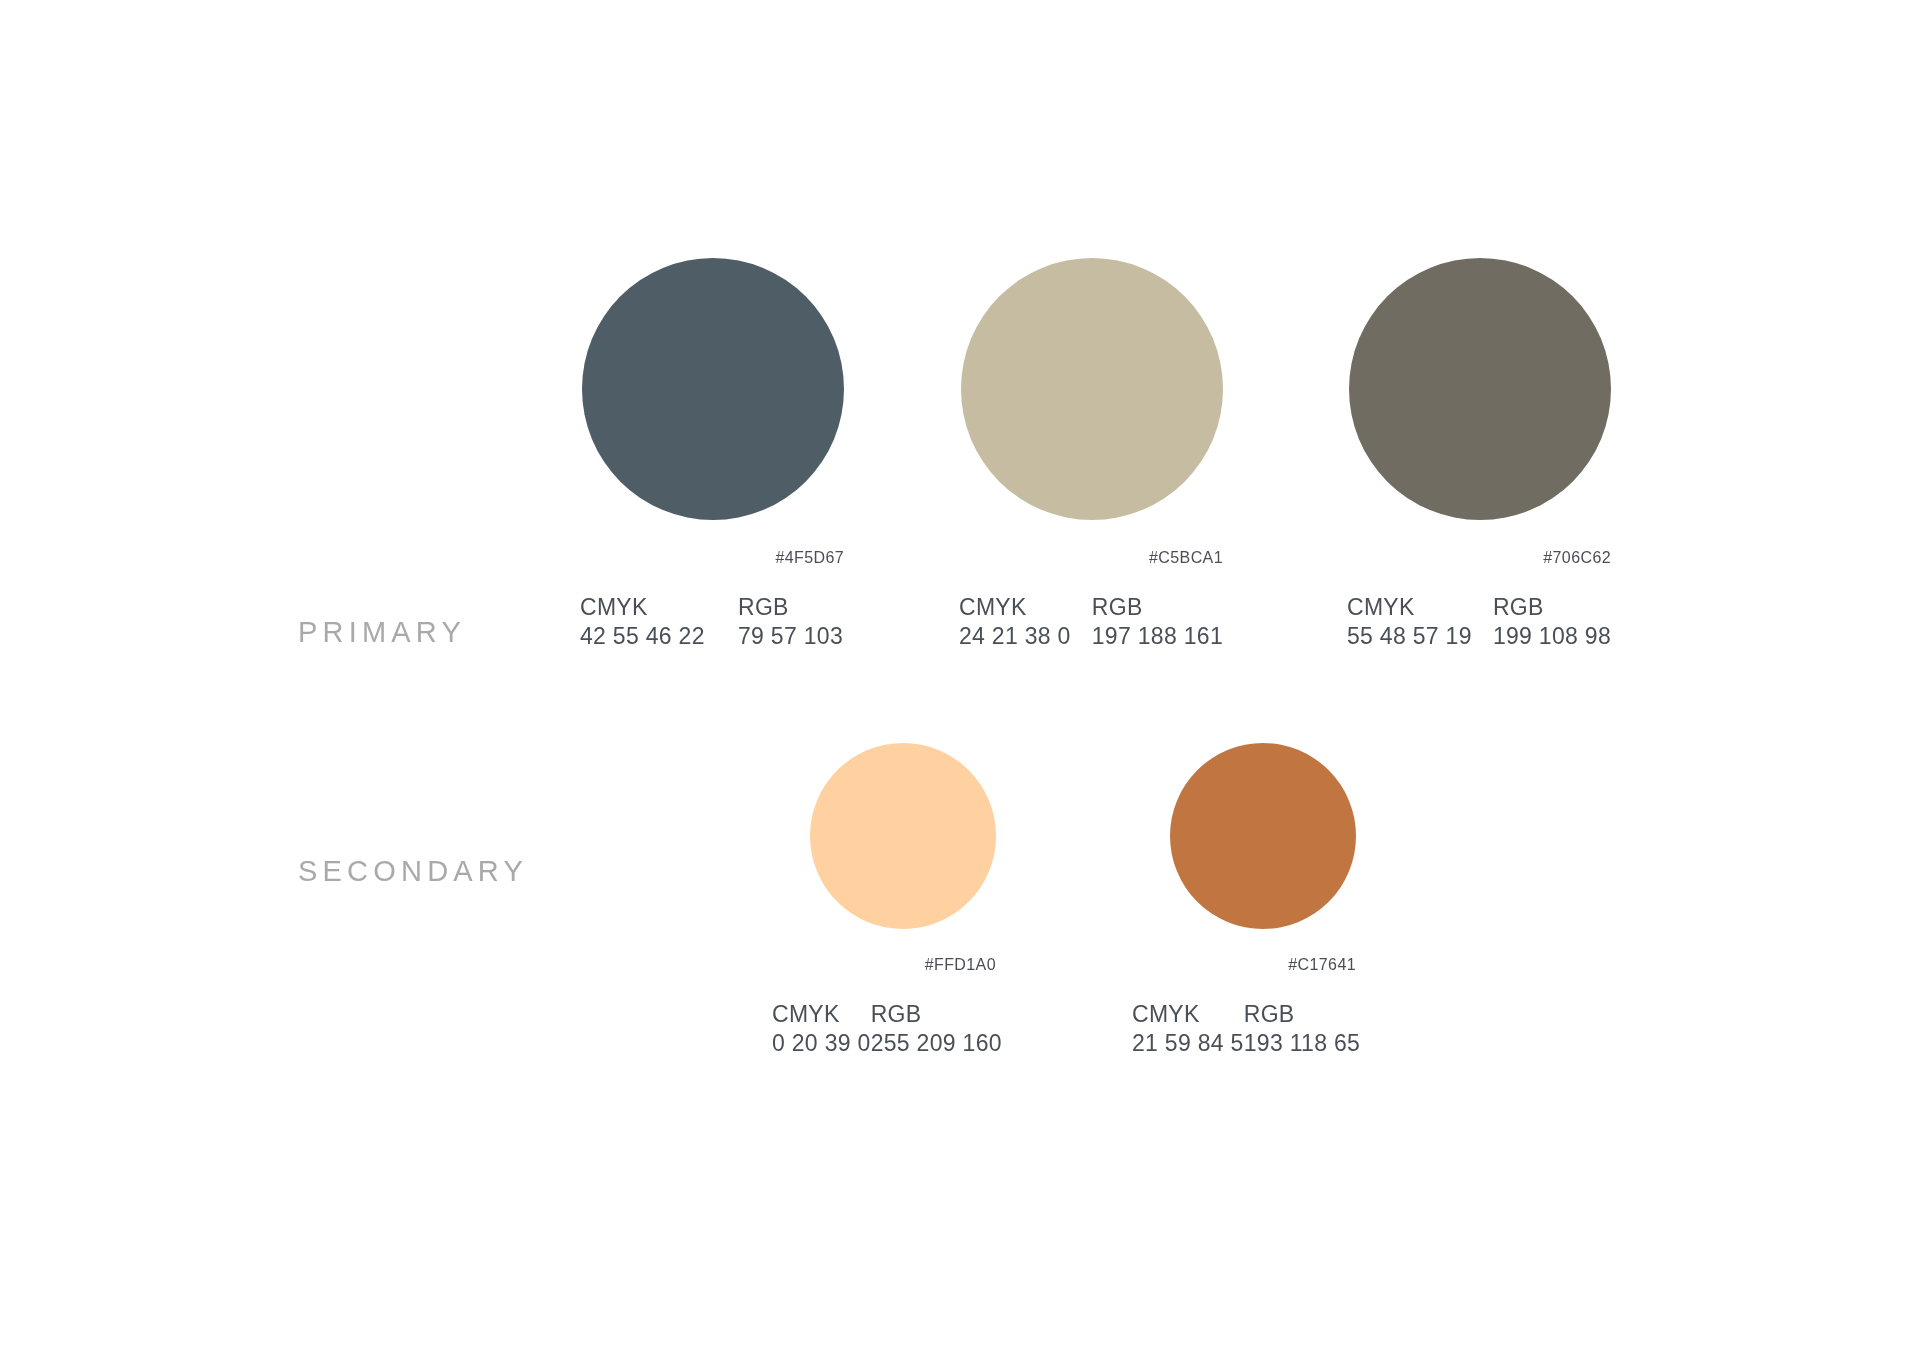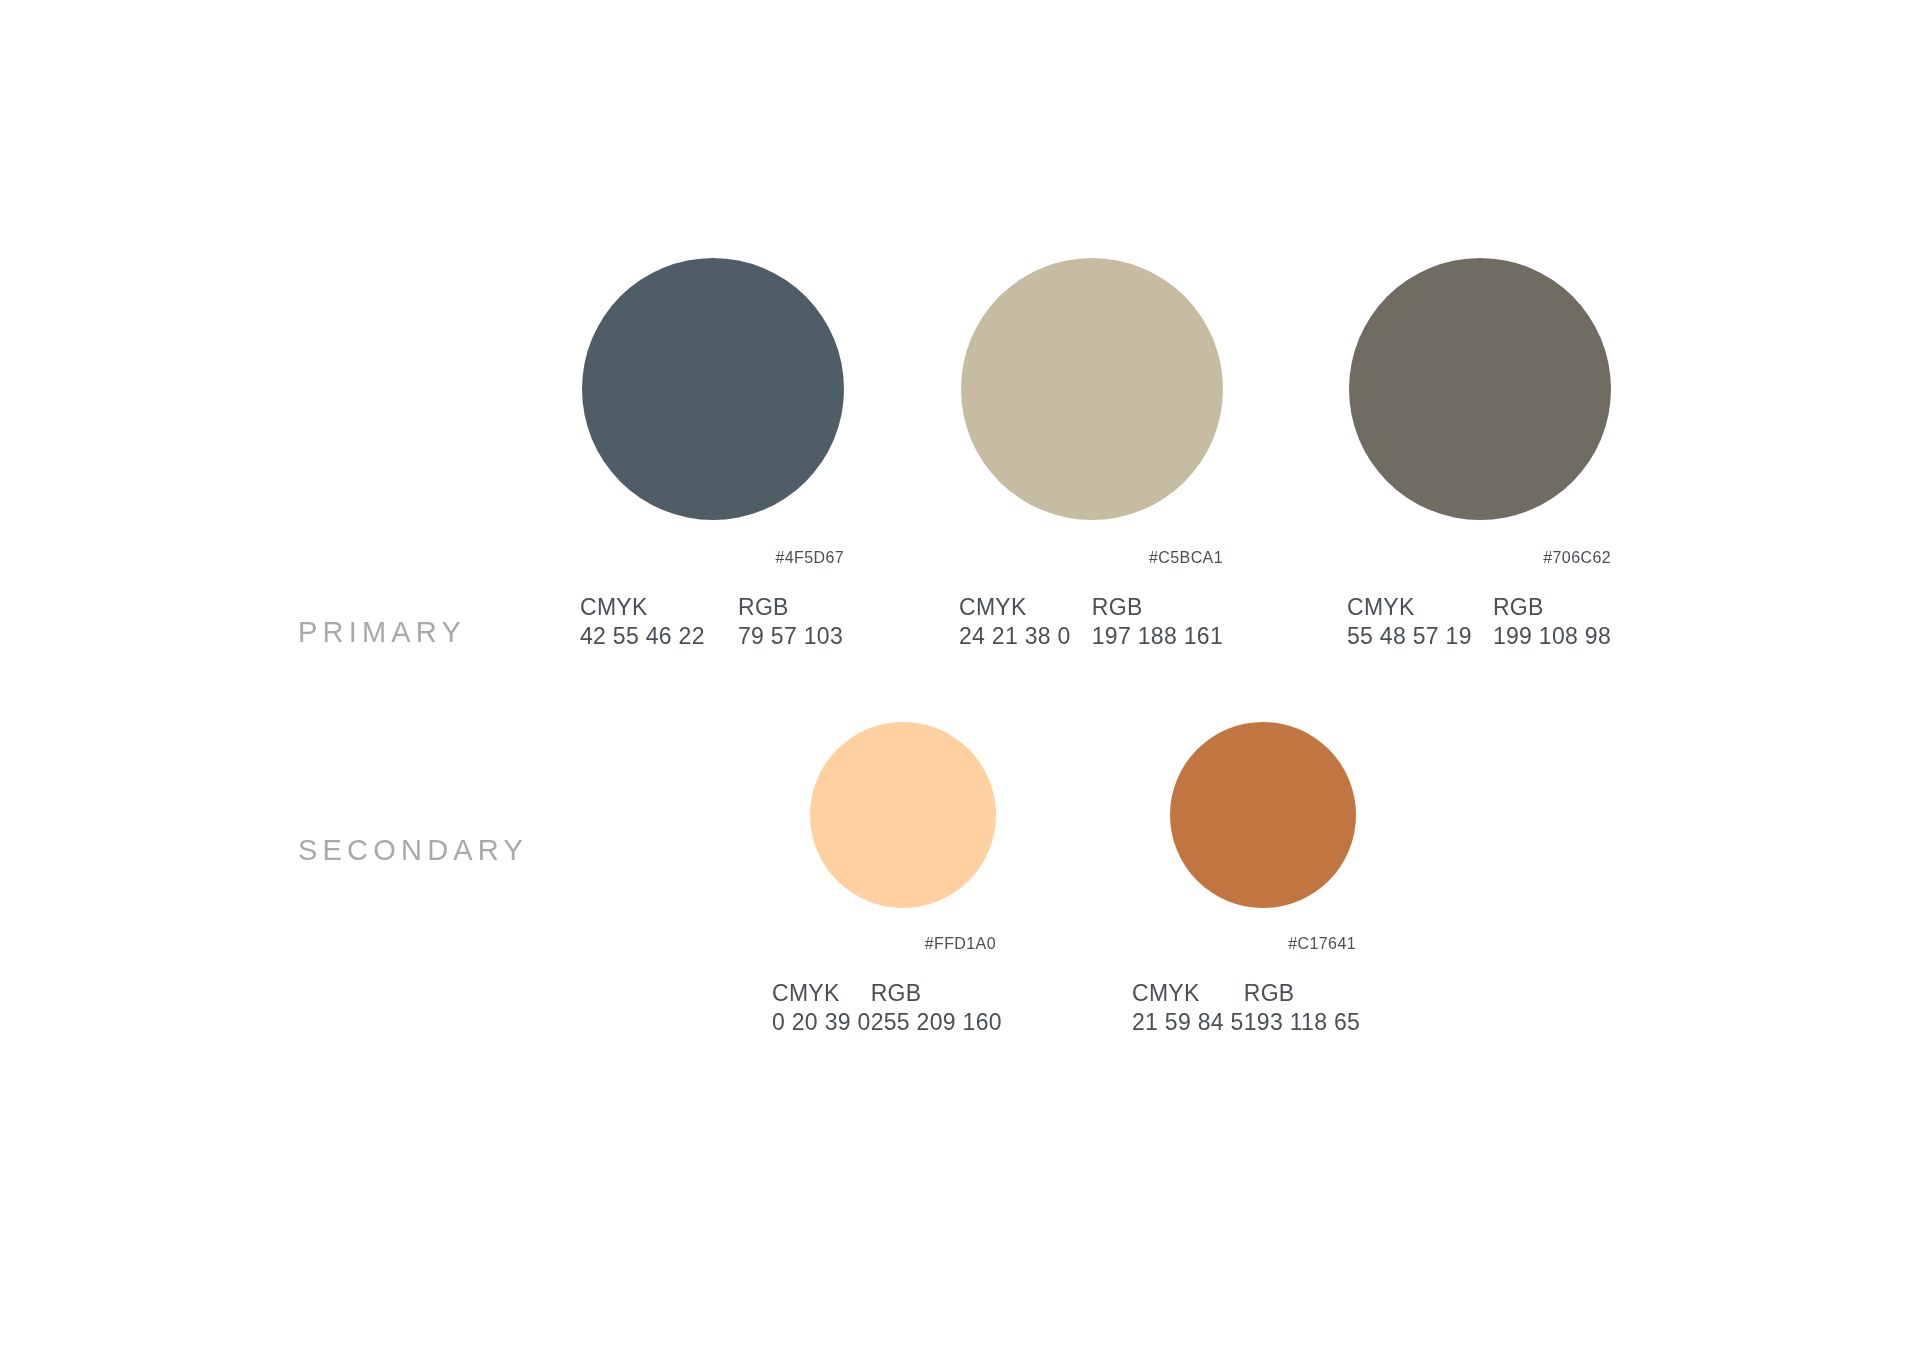--- a/index.html
+++ b/index.html
@@ -20,21 +20,21 @@
     inset: 0;
   }
 
   
   .palette-row {
     position: absolute;
     left: 0;
     width: 1920px;
   }
   .palette-row.primary   { top: 210px; height: 450px; }
-  .palette-row.secondary { top: 695px; height: 400px; text-decoration: underline; }
+  .palette-row.secondary { top: 716px; height: 400px; text-decoration: underline; }
 
   .row-label {
     position: absolute;
     left: 298px;
     color: #a9a9a9;
     font-size: 29px;
     font-weight: 400;
     letter-spacing: 5.2px;
     white-space: nowrap;
     margin-top: 28px;

